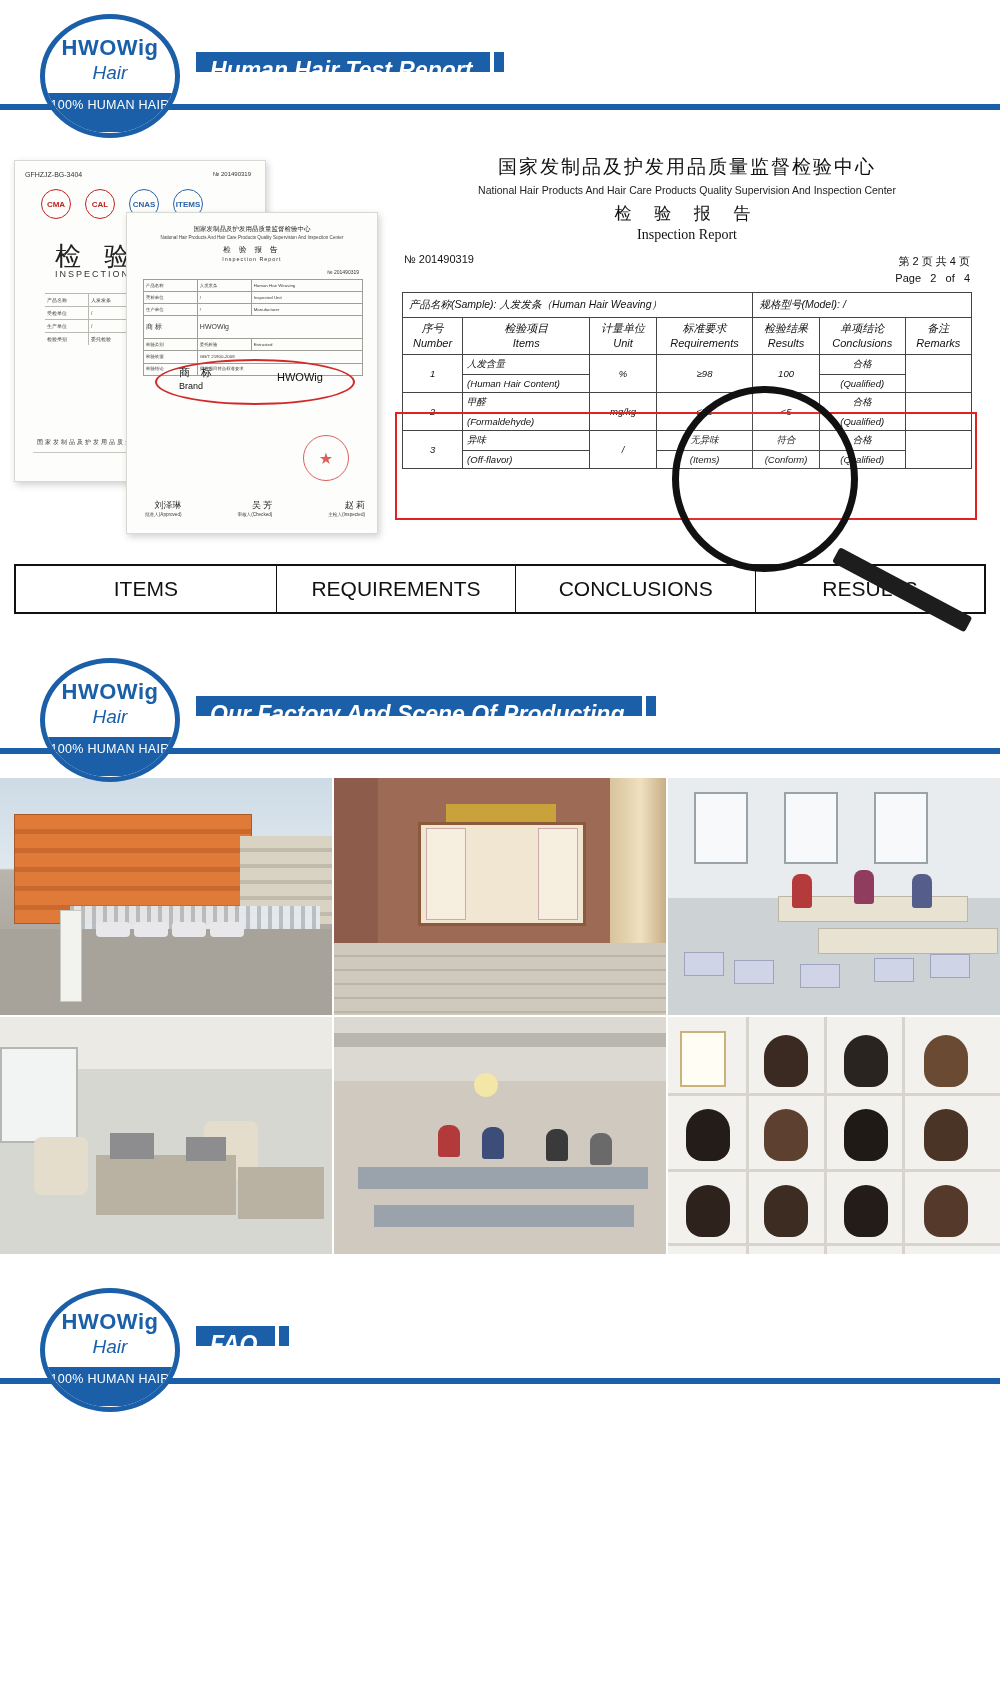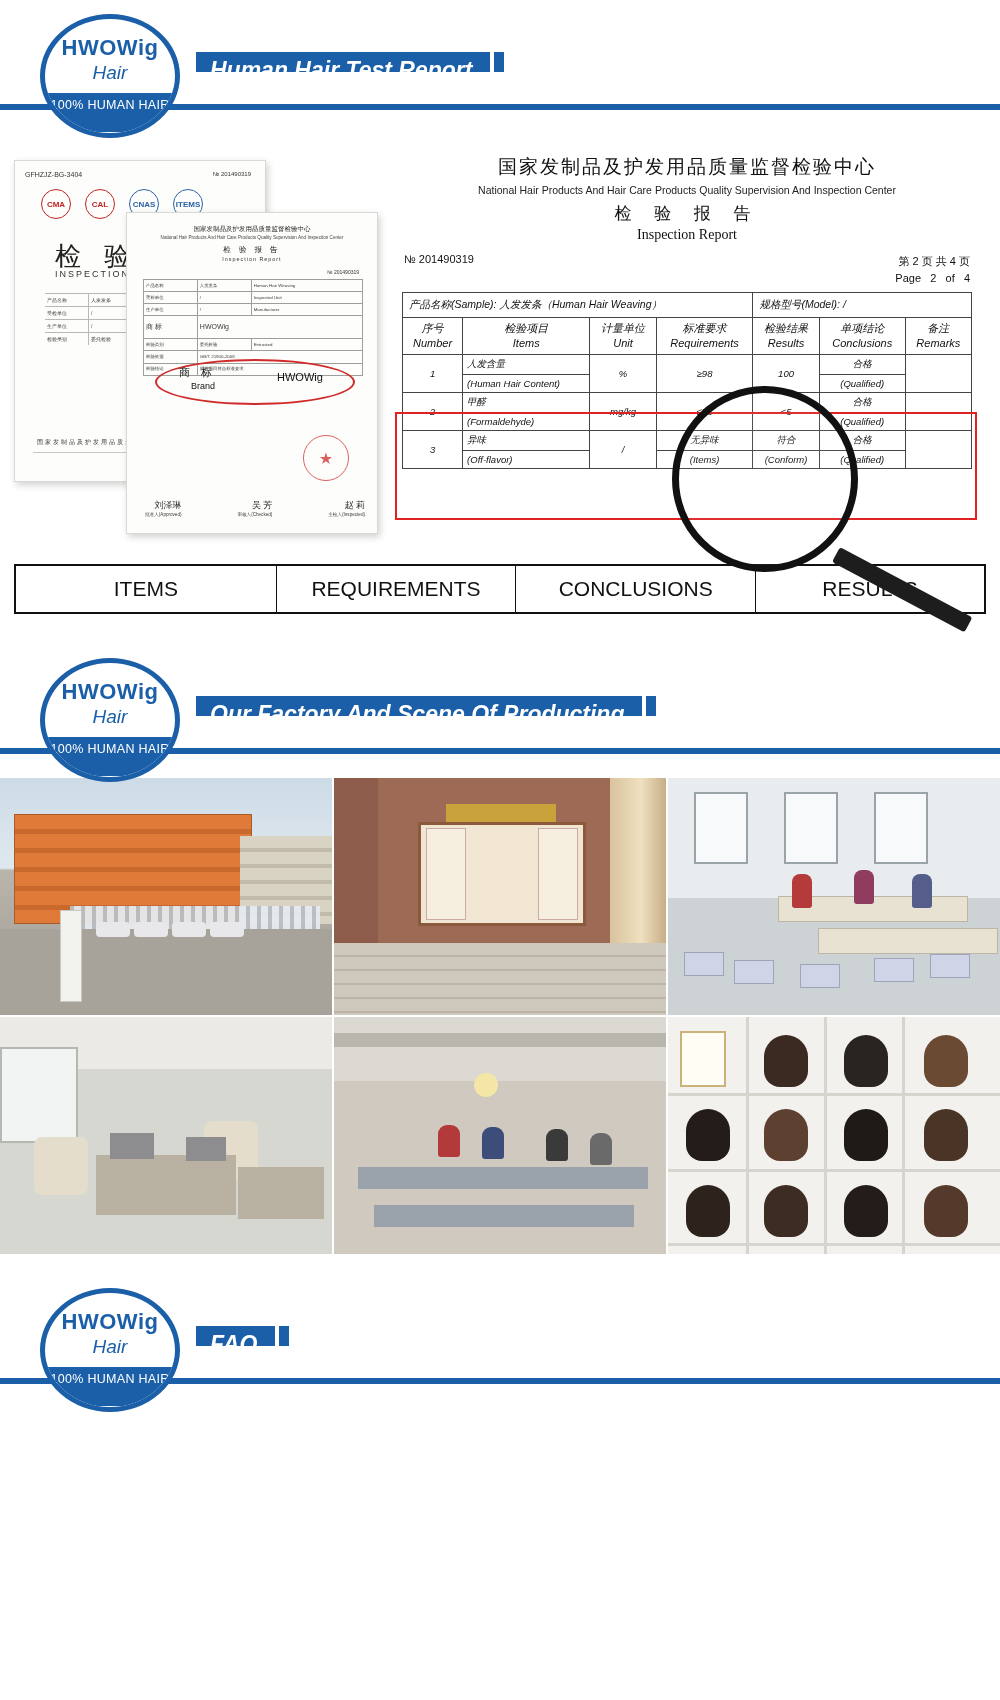--- a/index.html
+++ b/index.html
@@ -136,21 +136,21 @@
   .p2 .hdr4 { position:absolute; left:0; right:0; top:43px; text-align:center; font-size:5.4px; color:#333; letter-spacing:1px; }
   .p2 .nbr { position:absolute; right:18px; top:56px; font-size:5px; color:#333; }
   .p2 table { position:absolute; left:16px; top:66px; width:220px; border-collapse:collapse; }
   .p2 td { border:.5px solid #9f9f9a; font-size:4.4px; color:#3a3a3a; padding:2.5px 2px; vertical-align:top; line-height:1.4; }
   .p2 .brandrow td { padding:6px 2px; font-size:7px; }
   .brand-oval {
     position:absolute; left:28px; top:146px; width:200px; height:46px;
     border:2.2px solid #d02b2b; border-radius:50%;
   }
   .p2 .brand-cn { position:absolute; left:52px; top:152px; font-size:11px; color:#111; letter-spacing:4px; }
-  .p2 .brand-en { position:absolute; left:52px; top:168px; font-size:9px; color:#111;margin-left:12px; }
+  .p2 .brand-en { position:absolute; left:52px; top:168px; font-size:9px; color:#111; }
   .p2 .brand-val { position:absolute; left:150px; top:158px; font-size:11px; color:#111; }
   .p2 .redstamp {
     position:absolute; right:28px; bottom:52px; width:46px; height:46px; border-radius:50%;
     border:1.6px solid #cf2b2b; opacity:.75;
     display:flex; align-items:center; justify-content:center; color:#cf2b2b; font-size:16px;
   }
   .p2 .sigs { position:absolute; left:18px; bottom:16px; width:220px; display:flex; justify-content:space-between; font-size:4.6px; color:#3a3a3a; }
   .sig-ink { font-size:9px; color:#2b2b2b; font-family:"Liberation Serif", serif;text-align:right; }
 
   

